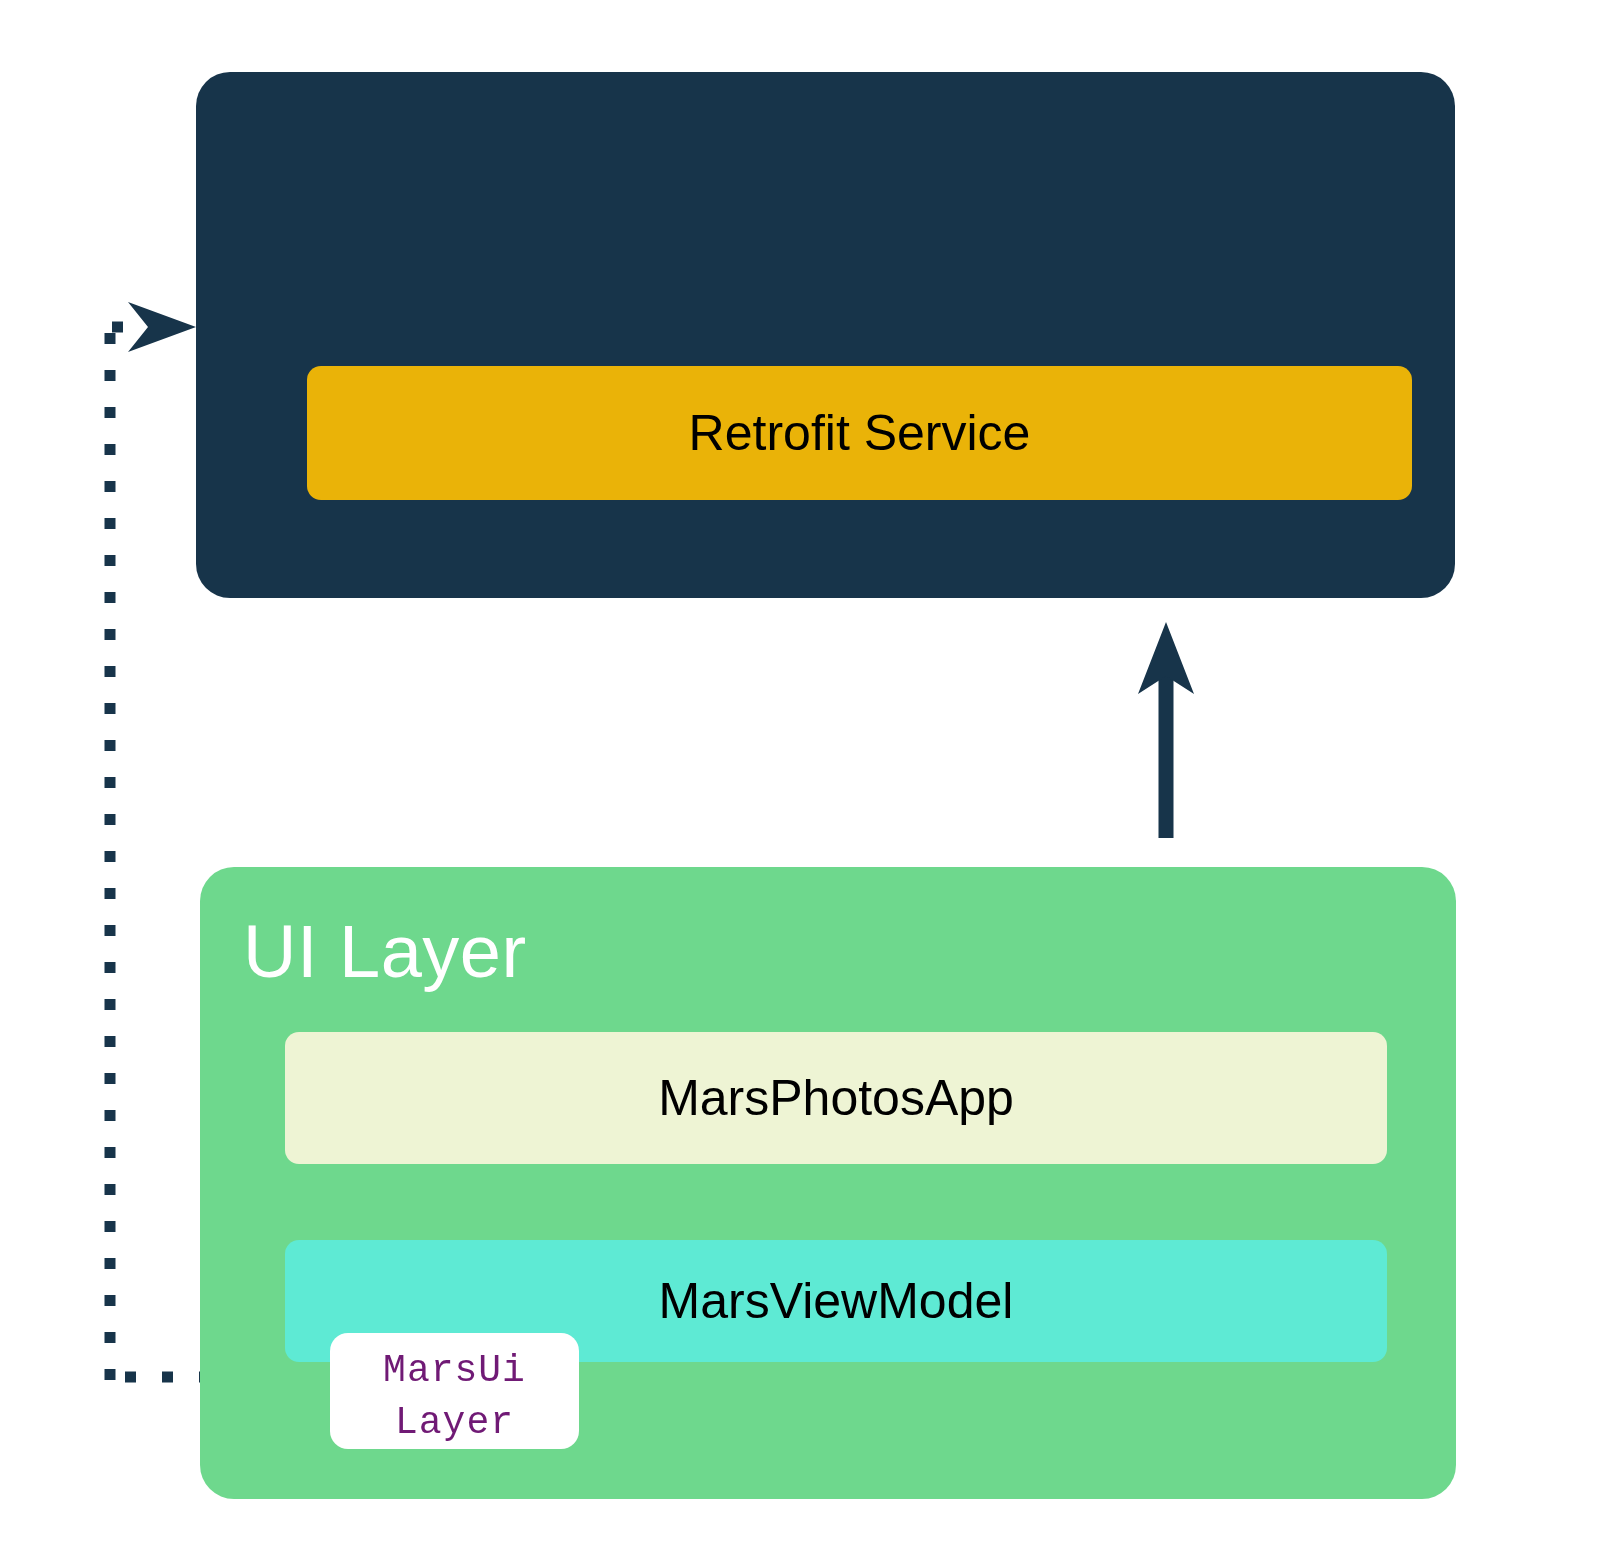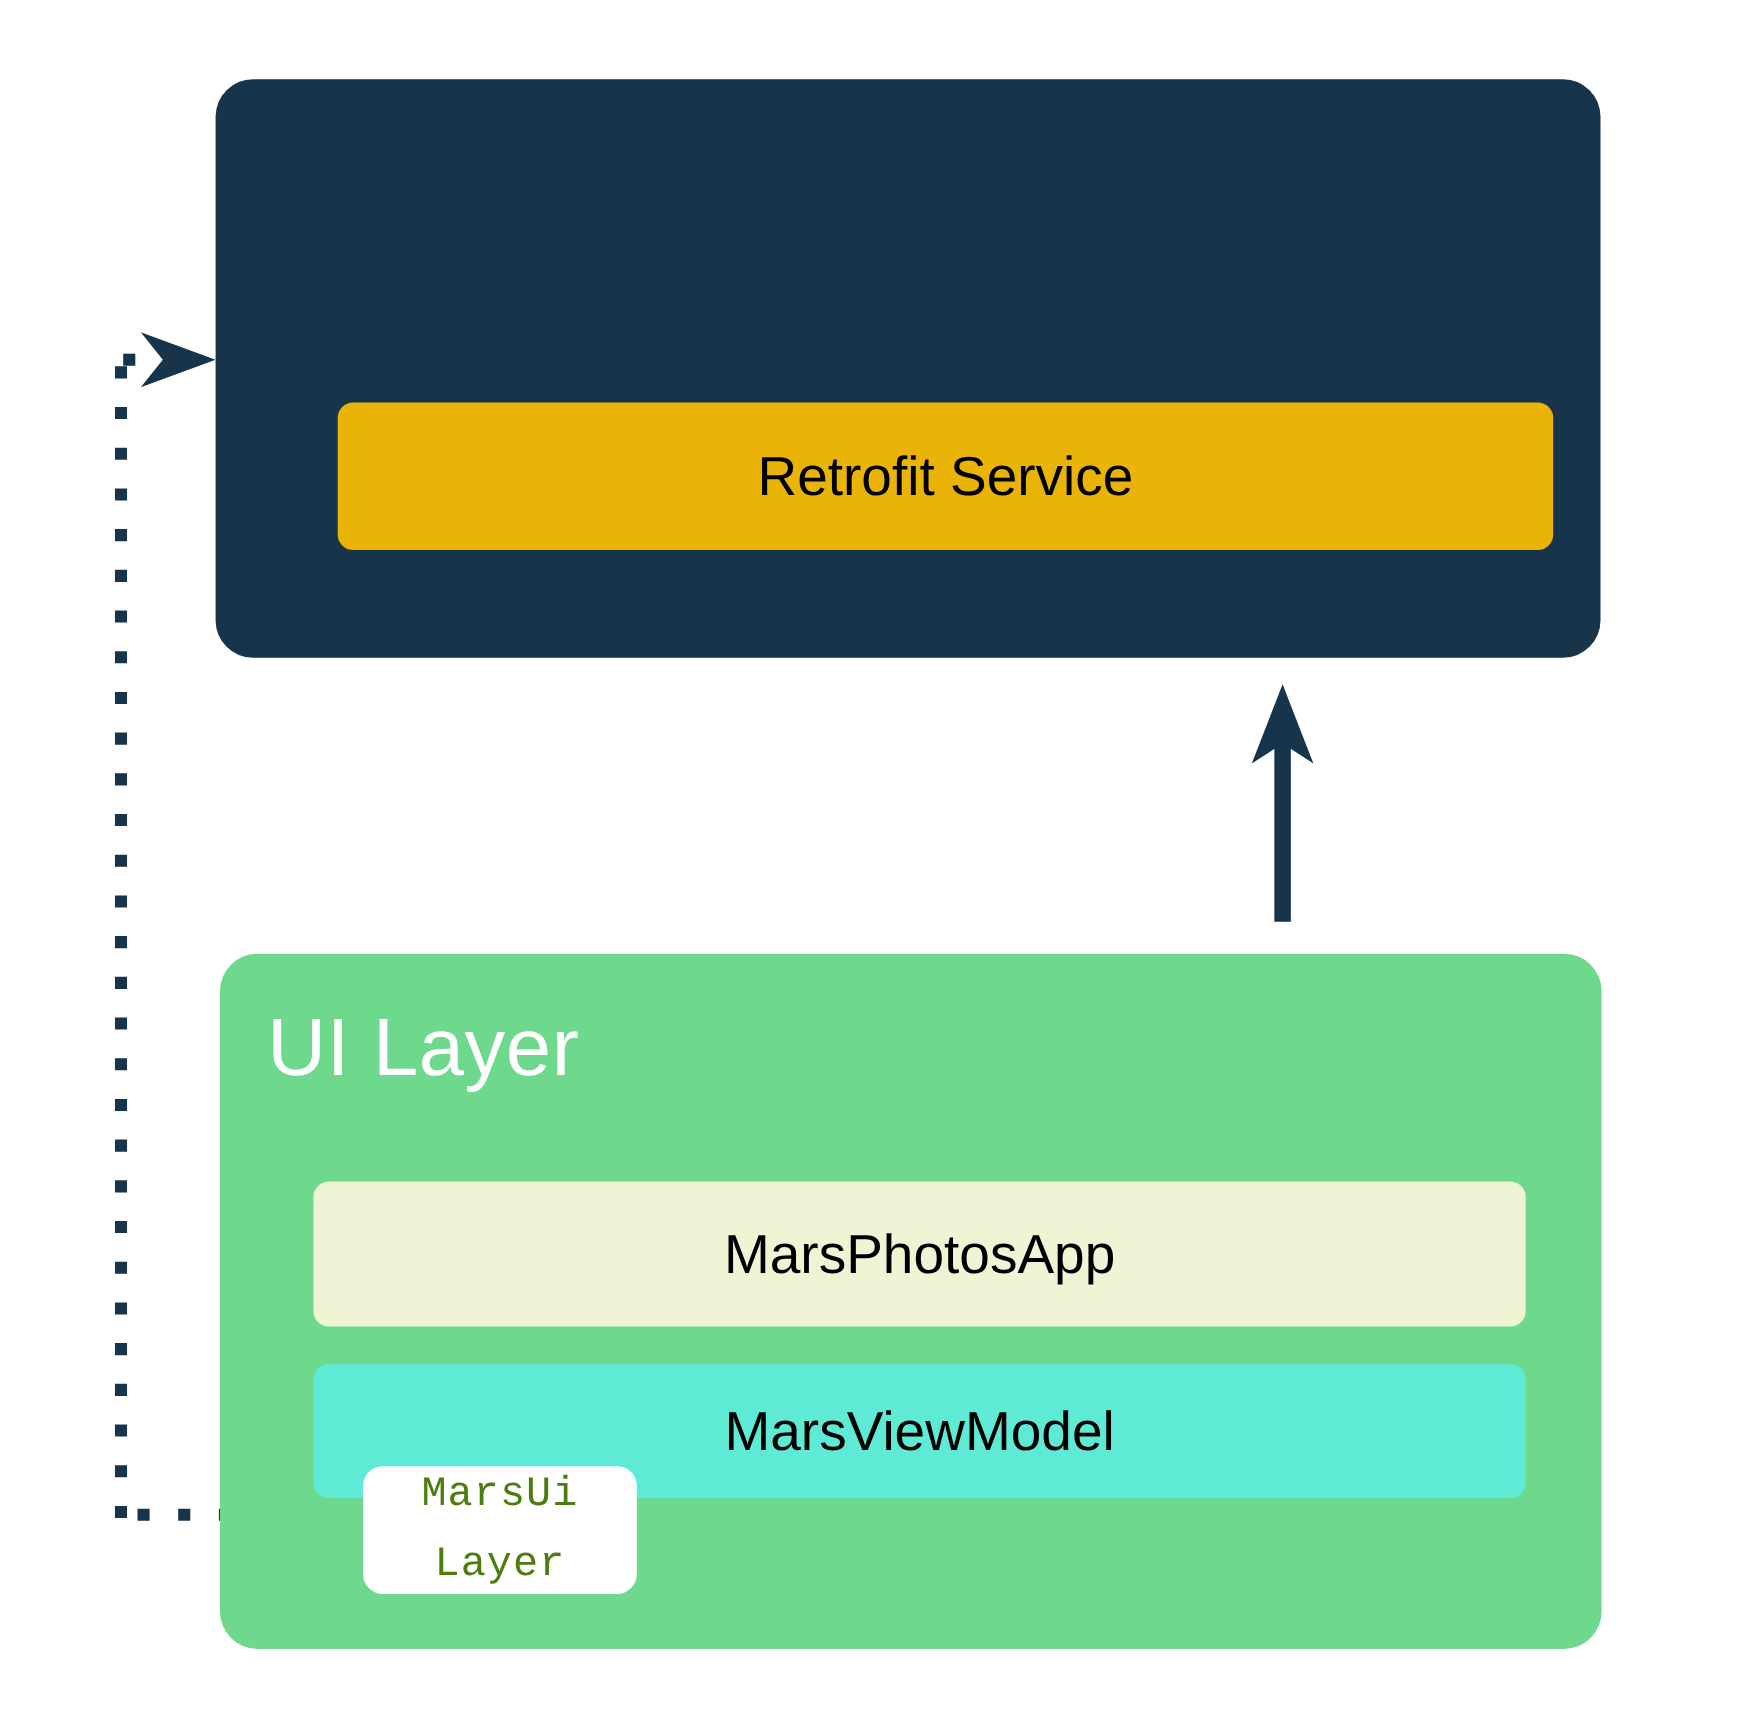--- a/index.html
+++ b/index.html
@@ -82,21 +82,20 @@
     width: 1105px;
     height: 134px;
     background: #eab308;
   }
   #mars-photos-app-box {
     left: 85px;
     top: 165px;
     width: 1102px;
     height: 132px;
     background: #eef4d4;
-    margin-top: 42px;
   }
   #mars-view-model-box {
     left: 85px;
     top: 373px;
     width: 1102px;
     height: 122px;
     background: #5eead4;
   }
 
   
@@ -104,25 +103,25 @@
     position: absolute;
     left: 330px;
     top: 1333px;
     width: 249px;
     height: 116px;
     background: #ffffff;
     border-radius: 18px;
     display: flex;
     flex-direction: column;
     align-items: center;
-    justify-content: space-between;
+    justify-content: flex-end;
     font-family: "Liberation Mono", monospace;
     font-size: 38px;
     line-height: 52px;
-    color: #4d7c0f;
+    color: #701a75;
     letter-spacing: 1px;
     box-sizing: border-box;
   }
 
   
   #arrow-layer {
     position: absolute;
     left: 0;
     top: 0;
     width: 1600px;

